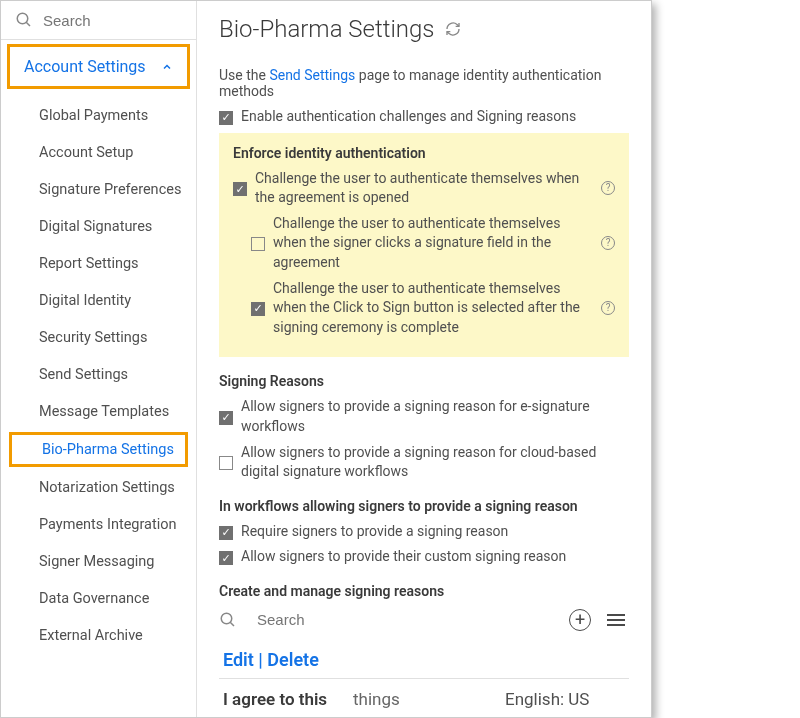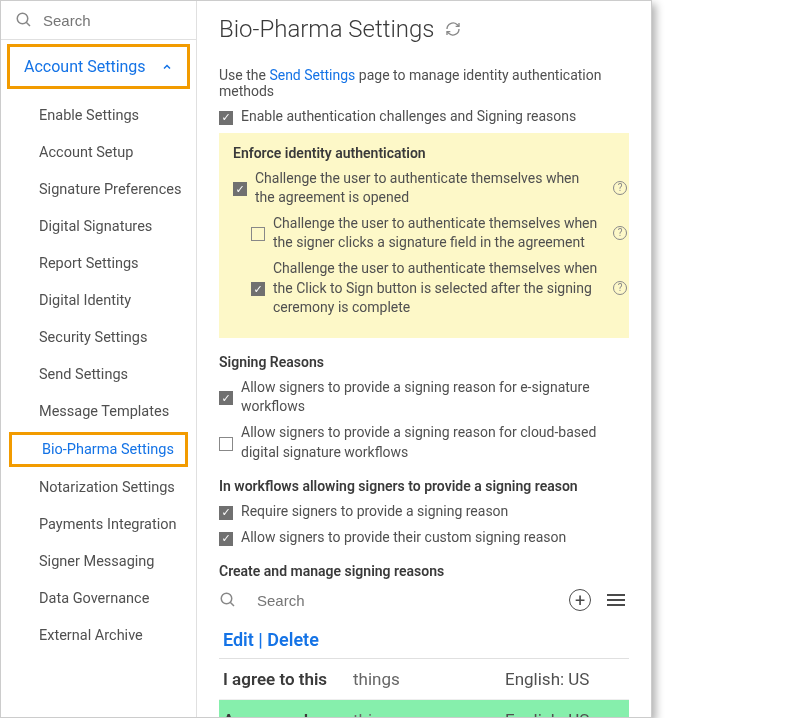--- a/index.html
+++ b/index.html
@@ -16,21 +16,21 @@
   .nav-item.active { color: #1473e6; border: 3px solid #f29b00; margin: 2px 8px; padding: 6px 6px 6px 30px; }
   .main { flex: 1; padding: 14px 22px 14px 22px; overflow-y: auto; }
   .page-title { font-size: 24px; font-weight: 300; color: #3a3a3a; display: flex; align-items: center; gap: 10px; margin-bottom: 24px; }
   .refresh-icon { width: 16px; height: 16px; color: #888; }
   .intro { font-size: 14px; margin-bottom: 8px; color: #505050; }
   .intro a { color: #1473e6; text-decoration: none; }
   .checkbox-row { display: flex; align-items: center; gap: 8px; margin: 6px 0; line-height: 1.4; }
   .cb { width: 14px; height: 14px; border: 1px solid #888; flex-shrink: 0; display: inline-flex; align-items: center; justify-content: center; margin-top: 2px; }
   .cb.checked { background: #707070; border-color: #707070; }
   .cb.checked::after { content: "✓"; color: #fff; font-size: 11px; line-height: 1; }
-  .highlight-box { background: #fdf8c8; padding: 12px 2px 14px 14px; margin: 0 0 16px 0; }
+  .highlight-box { background: #fdf8c8; padding: 12px 14px 14px 14px; margin: 0 0 16px 0; }
   .section-heading { font-weight: 600; color: #3a3a3a; margin-bottom: 8px; font-size: 14px; }
   .indent1 { margin-left: 18px; }
   .help-icon { width: 14px; height: 14px; border: 1px solid #888; border-radius: 50%; display: inline-flex; align-items: center; justify-content: center; font-size: 10px; color: #888; margin-left: 4px; flex-shrink: 0; }
   .subsection { margin-top: 16px; }
   .reasons-search { display: flex; align-items: center; gap: 12px; margin: 10px 0; }
   .reasons-search-input-wrap { display: flex; align-items: center; flex: 1; gap: 10px; }
   .reasons-search-input { border: none; outline: none; font-size: 15px; color: #888; flex: 1; }
   .plus-icon { width: 22px; height: 22px; border: 1.5px solid #4a4a4a; border-radius: 50%; display: flex; align-items: center; justify-content: center; font-size: 18px; color: #4a4a4a; cursor: pointer; }
   .menu-icon { display: flex; flex-direction: column; gap: 3px; cursor: pointer; padding: 4px; }
   .menu-icon span { width: 18px; height: 2px; background: #4a4a4a; }
@@ -55,21 +55,21 @@
         </svg>
       <input class="search-input" placeholder="Search" style="">
     </div>
     <div class="nav-header">
       <span>Account Settings</span>
       <svg class="chevron" width="12" height="12" viewBox="0 0 24 24" fill="none" stroke="currentColor" stroke-width="3">
           <polyline points="6 15 12 9 18 15"></polyline>
         </svg>
     </div>
     <ul class="nav-list">
-      <li class="nav-item">Enable Settings</li>
+      <li class="nav-item">Global Payments</li>
       <li class="nav-item">Account Setup</li>
       <li class="nav-item">Signature Preferences</li>
       <li class="nav-item">Digital Signatures</li>
       <li class="nav-item">Report Settings</li>
       <li class="nav-item">Digital Identity</li>
       <li class="nav-item">Security Settings</li>
       <li class="nav-item">Send Settings</li>
       <li class="nav-item">Message Templates</li>
       <li class="nav-item active">Bio-Pharma Settings</li>
       <li class="nav-item">Notarization Settings</li>

